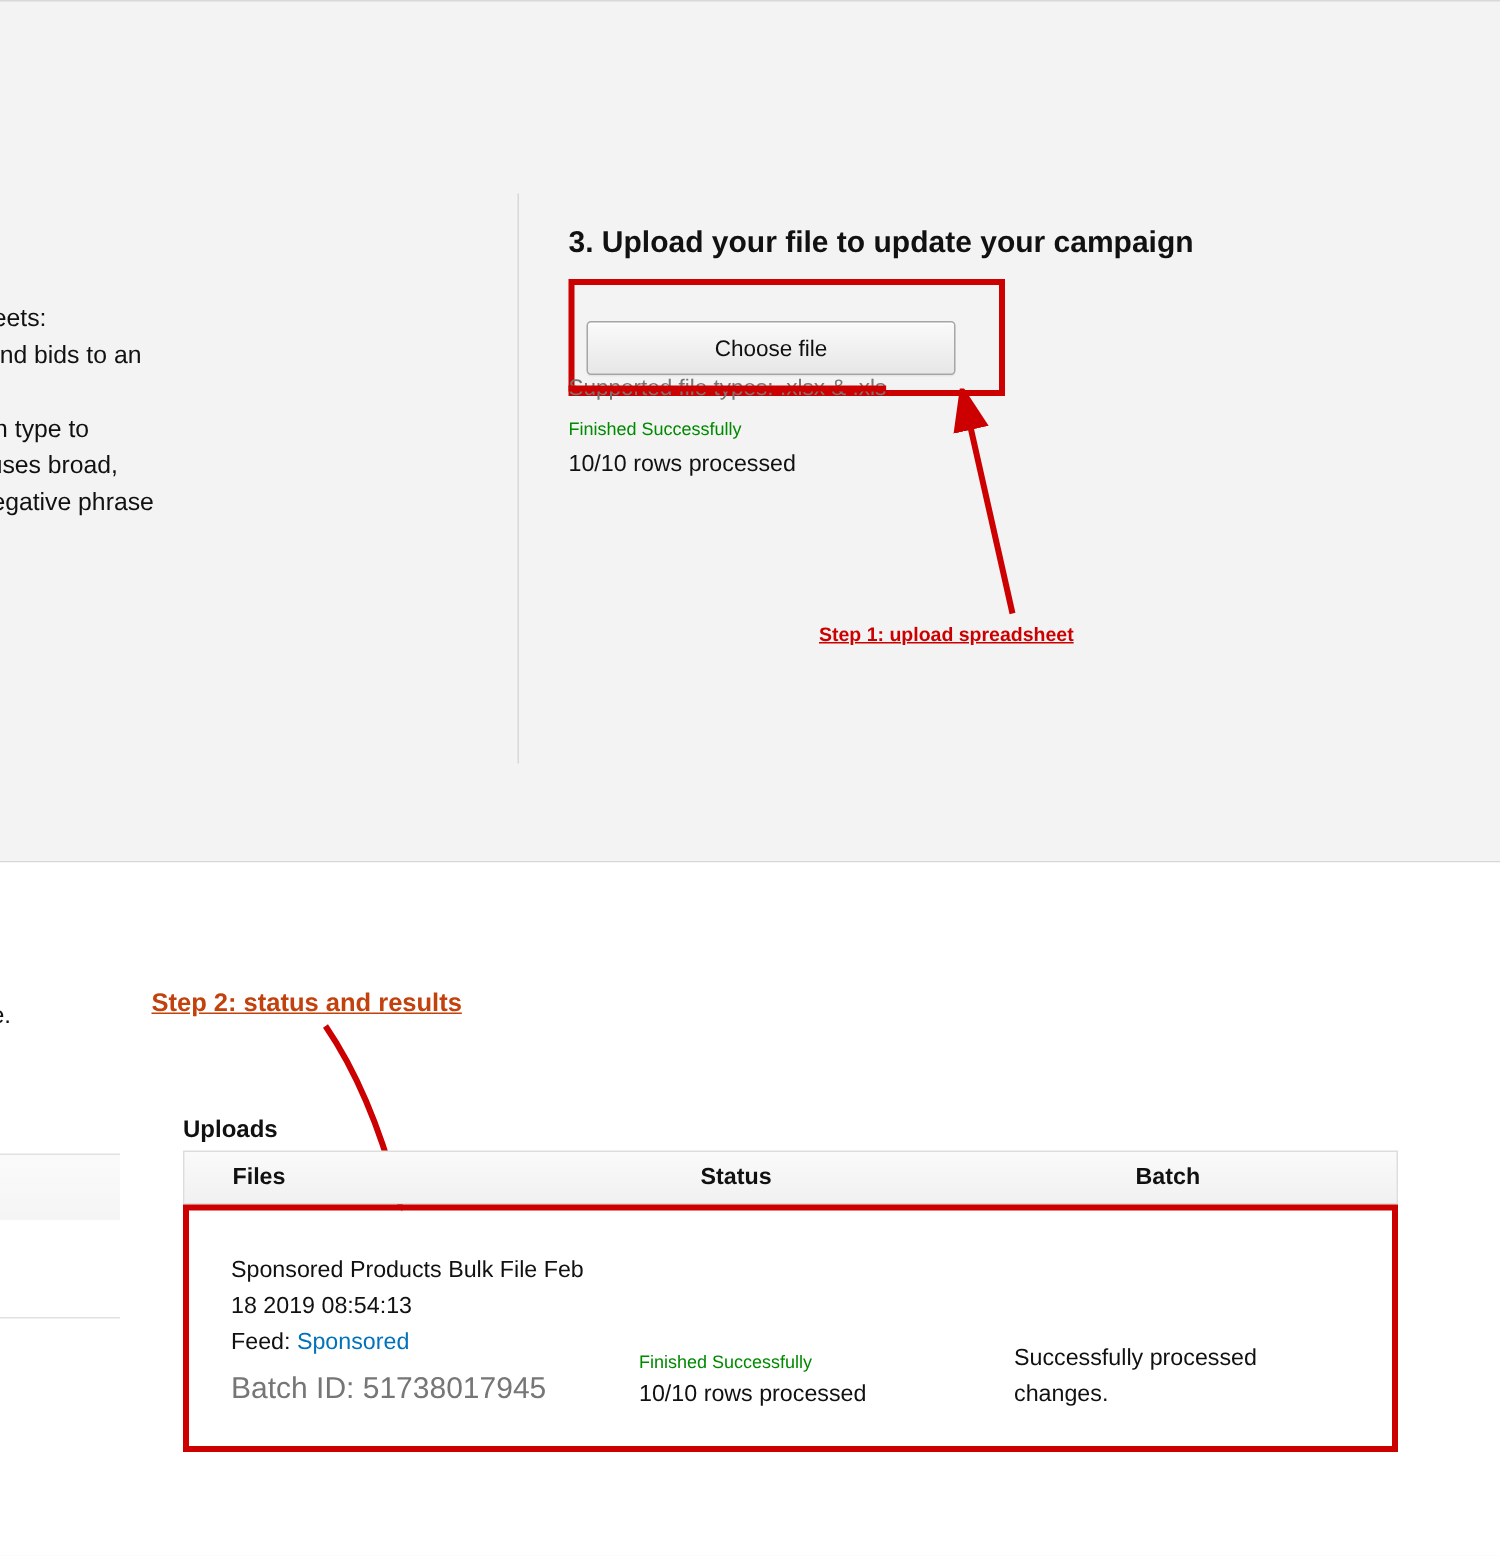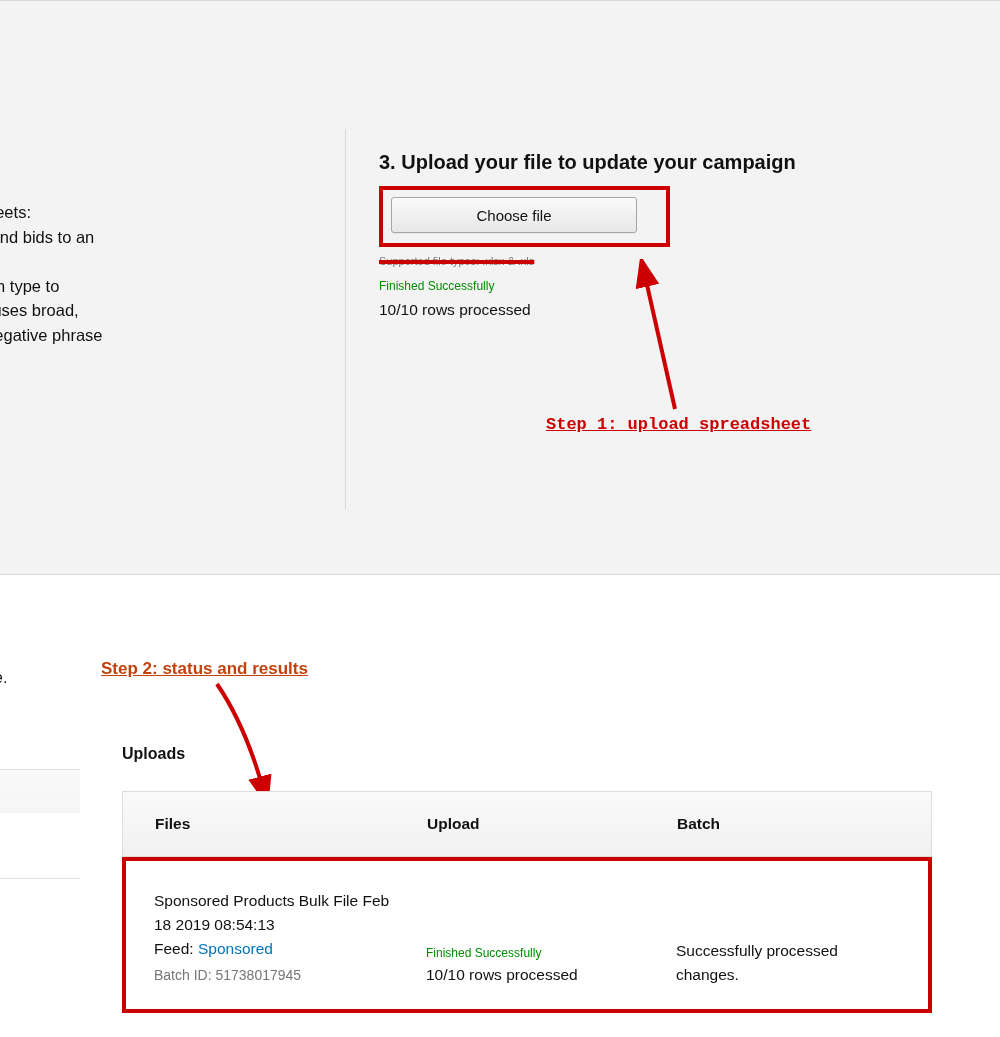--- a/index.html
+++ b/index.html
@@ -57,43 +57,43 @@
     width: 590px;
   }
   .right-col h2 {
     font-size: 20px;
     font-weight: 700;
     margin-bottom: 12px;
   }
 
   .choose-wrap {
     border: 4px solid #cc0000;
-    padding: 7px 8px 10px 8px;
+    padding: 24px 8px 10px 8px;
     width: 291px;
     position: relative;
   }
   .choose-btn {
     display: flex;
     align-items: center;
     justify-content: center;
     width: 246px;
     height: 36px;
     border: 1px solid #a6a6a6;
     border-radius: 3px;
     background: linear-gradient(#fafafa, #e7e7e7);
     font-size: 15px;
     color: #111;
     cursor: pointer;
     box-shadow: inset 0 1px 0 #fff, 0 1px 0 rgba(0,0,0,.05);
   }
 
   .support-line {
-    font-size: 11px;
+    font-size: 15px;
     color: #767676;
-    margin-top: 24px;
+    margin-top: 2px;
     text-decoration: line-through;
     text-decoration-color: #cc0000;
     text-decoration-thickness: 4px;
     width: 276px;
     position: relative;
     top: -16px;
   }
 
   .status-ok {
     color: #008a00;
@@ -106,23 +106,22 @@
     margin-top: 8px;
   }
 
   
   .step1-label {
     position: absolute;
     left: 546px;
     top: 414px;
     color: #cc0000;
     font-weight: 700;
-    font-size: 17px;
+    font-size: 13px;
     text-decoration: underline;
-    font-family: Liberation Mono, monospace;
   }
   .arrow1 {
     position: absolute;
     left: 633px;
     top: 258px;
     pointer-events: none;
   }
 
   
   .mid {
@@ -155,56 +154,57 @@
 
   .uploads-wrap {
     position: absolute;
     left: 122px;
     top: 170px;
     width: 810px;
   }
   .uploads-title {
     font-size: 16px;
     font-weight: 700;
-    margin-bottom: 28px;
+    margin-bottom: 4px;
     color: #111;
   }
 
   
   .tbl {
     width: 100%;
   }
   .tbl-head {
     display: flex;
     background: linear-gradient(#fafafa,#f1f1f1);
     border: 1px solid #ddd;
-    padding: 23px 32px;
+    padding: 8px 32px;
     font-weight: 700;
     font-size: 15.5px;
     color: #111;
+    gap: 40px;
   }
   .col-files  { width: 272px; }
   .col-status { width: 250px; }
   .col-report { flex: 1; }
 
   .tbl-body-frame {
     border: 4px solid #cc0000;
     padding: 28px 28px 22px 28px;
     display: flex;
     font-size: 15.5px;
     line-height: 1.55;
     align-items: flex-end;
   }
   .tbl-body-frame .col-files  { width: 272px; padding-right: 20px;}
   .tbl-body-frame .col-status { width: 250px; padding-right: 20px;}
   .tbl-body-frame .col-report { flex: 1; margin-top: 32px; }
 
   .feed-row { margin-top: 0; }
   .dl-link { color: #0073bb; text-decoration: none; }
-  .batch { color: #767676; font-size: 14px; margin-top: 4px; }
+  .batch { color: #767676; font-size: 20px; margin-top: 4px; }
 
   
   .ghost-box {
     position: absolute;
     left: -10px;
     top: 194px;
     width: 90px;
     height: 110px;
     border-top: 1px solid #e1e1e1;
     border-bottom: 1px solid #e1e1e1;
@@ -264,21 +264,21 @@
     </defs>
     <path d="M10,6 Q40,50 58,118" stroke="#cc0000" stroke-width="4" fill="none" marker-end="url(#ah2)"></path>
   </svg>
 
   <div class="uploads-wrap">
     <div class="uploads-title">Uploads</div>
 
     <div class="tbl">
       <div class="tbl-head">
         <div class="col-files">Files</div>
-        <div class="col-status">Upload</div>
+        <div class="col-status">Status</div>
         <div class="col-report">Batch</div>
       </div>
 
       <div class="tbl-body-frame">
         <div class="col-files">
           <div>Sponsored Products Bulk File Feb 18 2019 08:54:13</div>
           <div class="feed-row">
             <span>Feed: </span><a href="#" class="dl-link">Sponsored</a>
           </div>
           <div class="batch">

